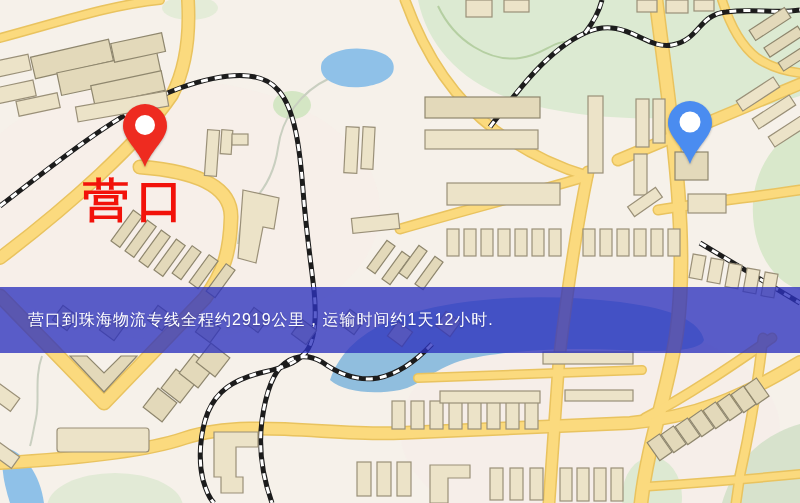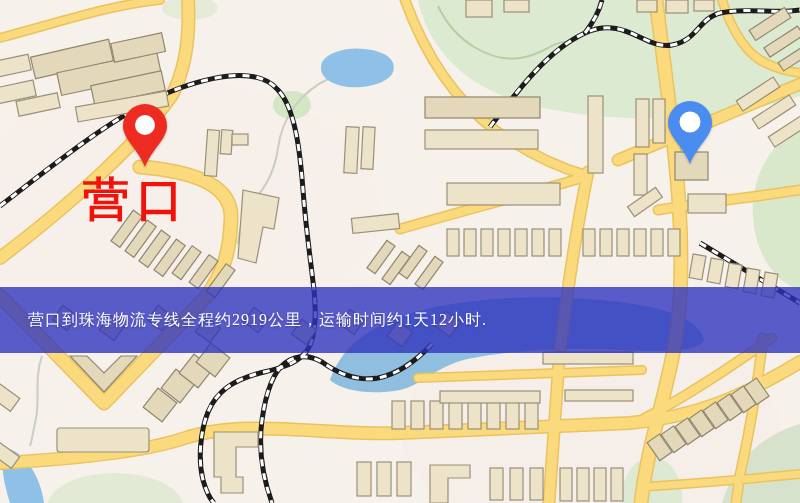--- a/index.html
+++ b/index.html
@@ -1,18 +1,18 @@
 <!DOCTYPE html>
 <html><head>
 <meta charset="utf-8">
 <style>
   html,body{margin:0;padding:0;background:#222;}
   .stage{
     position:relative;width:800px;height:503px;overflow:hidden;
-    font-family:Liberation Serif, serif;
+    font-family:Liberation Sans, sans-serif;
     background:#f6f1ea;
   }
   .stage svg.map{position:absolute;left:0;top:0;}
   
   defs path{fill:none;}
   .road-casing{stroke:#e9c35f;fill:none;stroke-linecap:round;stroke-linejoin:round;}
   .road-fill{stroke:#fbda7e;fill:none;stroke-linecap:round;stroke-linejoin:round;}
   .rail-base{stroke:#1c1c1c;fill:none;stroke-linecap:butt;}
   .rail-dash{stroke:#ffffff;fill:none;stroke-dasharray:7 7;stroke-linecap:butt;}
   .bld{fill:#ece3c8;stroke:#9a9078;stroke-width:1.2;}

